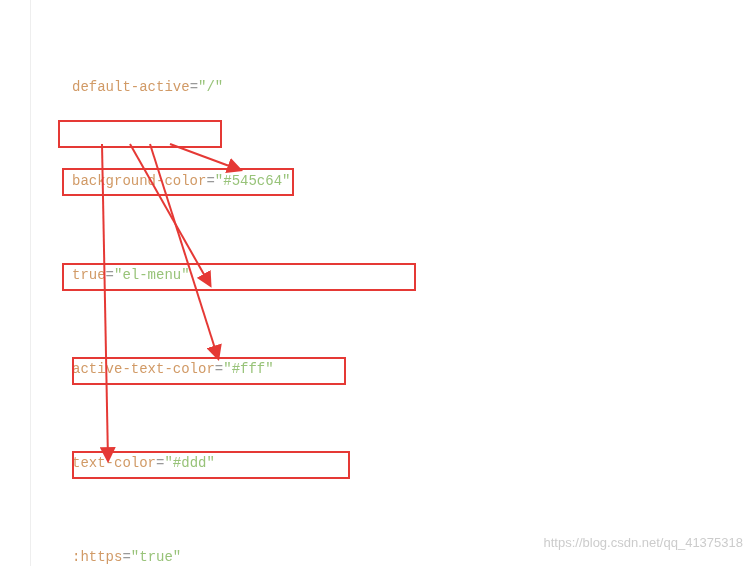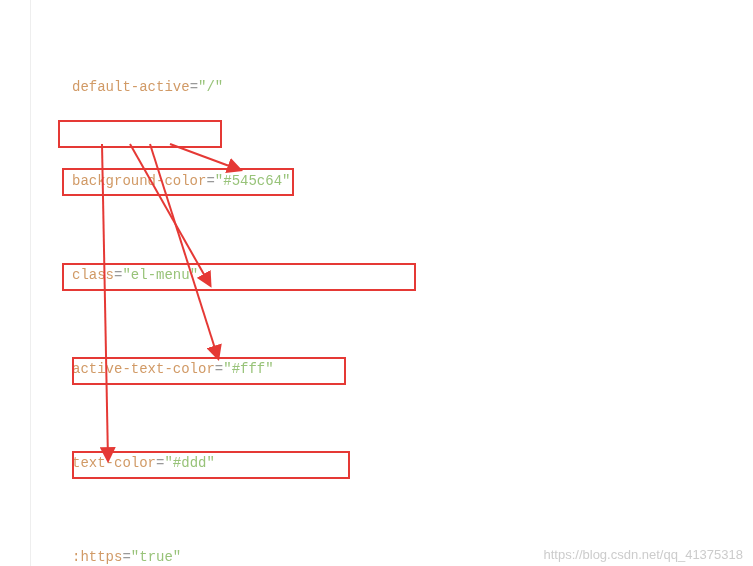--- a/index.html
+++ b/index.html
@@ -28,21 +28,21 @@
 .line{display:block;height:23.5px;}
 .pad1{padding-left:24px;}
 .attr{color:#d19a66;text-align:center;}
 .val{color:#98c379;}
 .pun{color:#999;}
 .hlbox{
   position:absolute;border:2px solid #e53935;background:rgba(0,0,0,0);
   pointer-events:none;
 }
 .watermark{
-  position:absolute;right:10px;bottom:0;
+  position:absolute;right:10px;bottom:12px;
   color:#ccc;font-family:Arial,sans-serif;font-size:13px;
   pointer-events:none;
   margin-left:28px;
 }
 svg.arrows{
   position:absolute;left:0;top:0;width:753px;height:566px;
   pointer-events:none;
 }
 </style>
 </head>
@@ -51,21 +51,21 @@
 <div class="page">
   <div class="gutter"></div>
   <div class="gutter2"></div>
 
   <div class="code">
     
     <span class="line pad1"><span class="attr">default-active</span><span class="pun">=</span><span class="val">"/"</span></span>
     
     <span class="line pad1"><span class="attr">background-color</span><span class="pun">=</span><span class="val">"#545c64"</span></span>
     
-    <span class="line pad1"><span class="attr">class</span><span class="pun">=</span><span class="val">"el-menu"</span></span>
+    <span class="line pad1"><span class="attr">true</span><span class="pun">=</span><span class="val">"el-menu"</span></span>
     
     <span class="line pad1"><span class="attr">active-text-color</span><span class="pun">=</span><span class="val">"#fff"</span></span>
     
     <span class="line pad1"><span class="attr">text-color</span><span class="pun">=</span><span class="val">"#ddd"</span></span>
     
     <span class="line pad1"><span class="attr">:https</span><span class="pun">=</span><span class="val">"true"</span></span>
     
     
     
     

